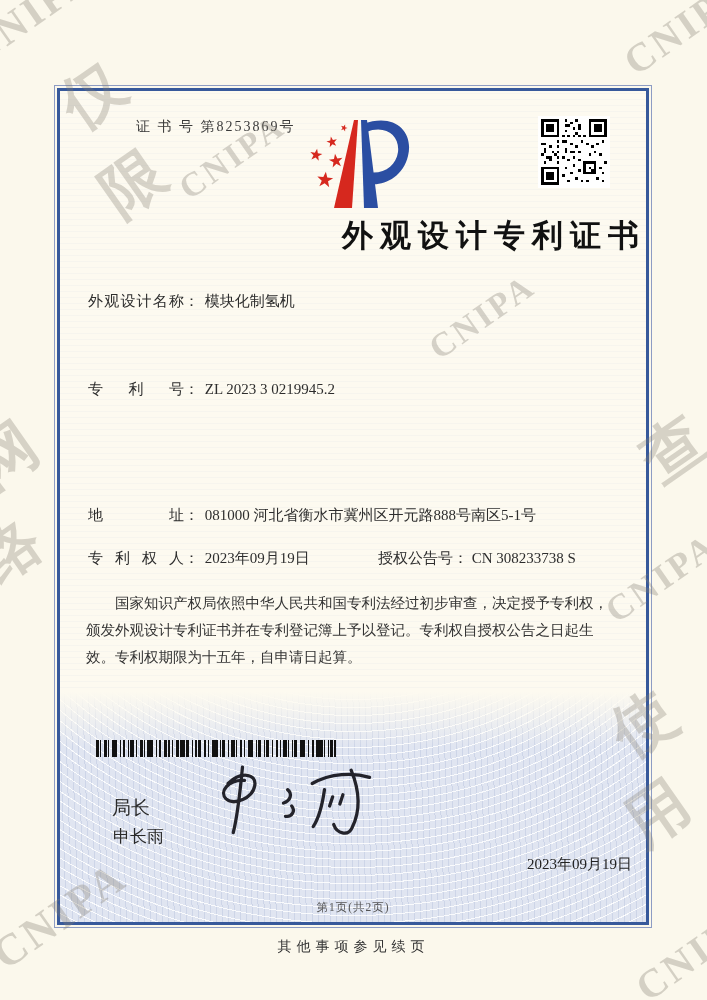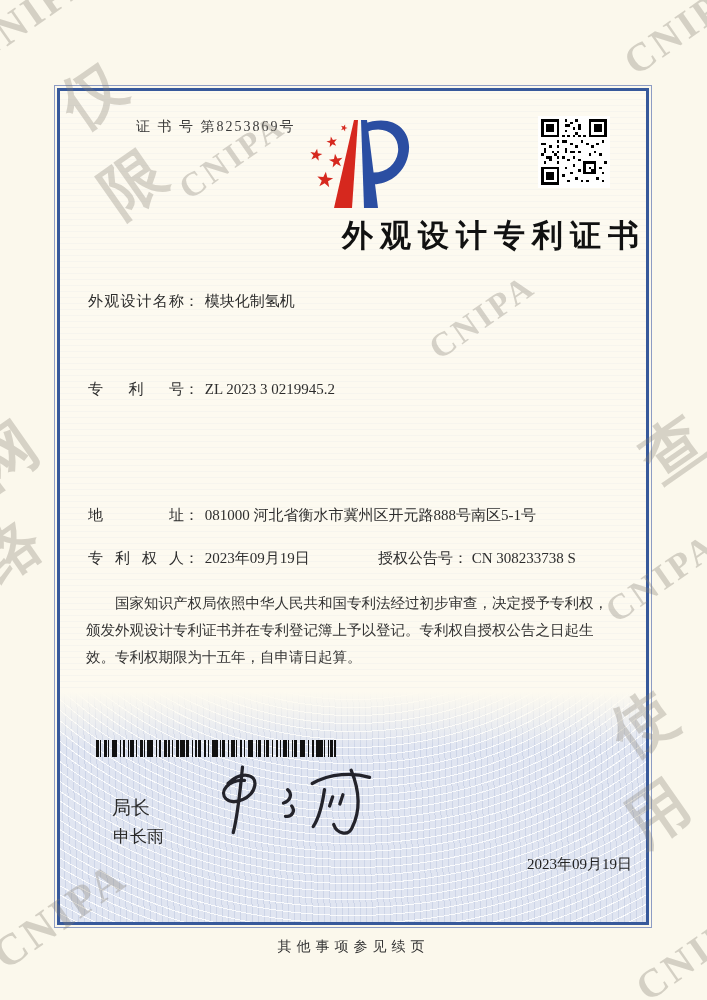--- a/index.html
+++ b/index.html
@@ -227,15 +227,16 @@
       <path d="M92,42 C96,47 92,53 86,52"></path>
       <path d="M112,20 C130,10 152,9 168,14"></path>
       <path d="M150,7 C157,24 160,45 151,63 C147,72 136,69 133,60"></path>
       <path d="M124,26 C122,40 119,53 113,62"></path>
       <path d="M132,33 L129,42"></path>
       <path d="M142,31 L139,40"></path>
     </svg>
   </div>
 
   <div class="issue-date">2023年09月19日</div>
+  <div class="page-indicator">第1页(共2页)</div>
 </div>
 
 <div class="continuation">其他事项参见续页</div>
 
 </body></html>

